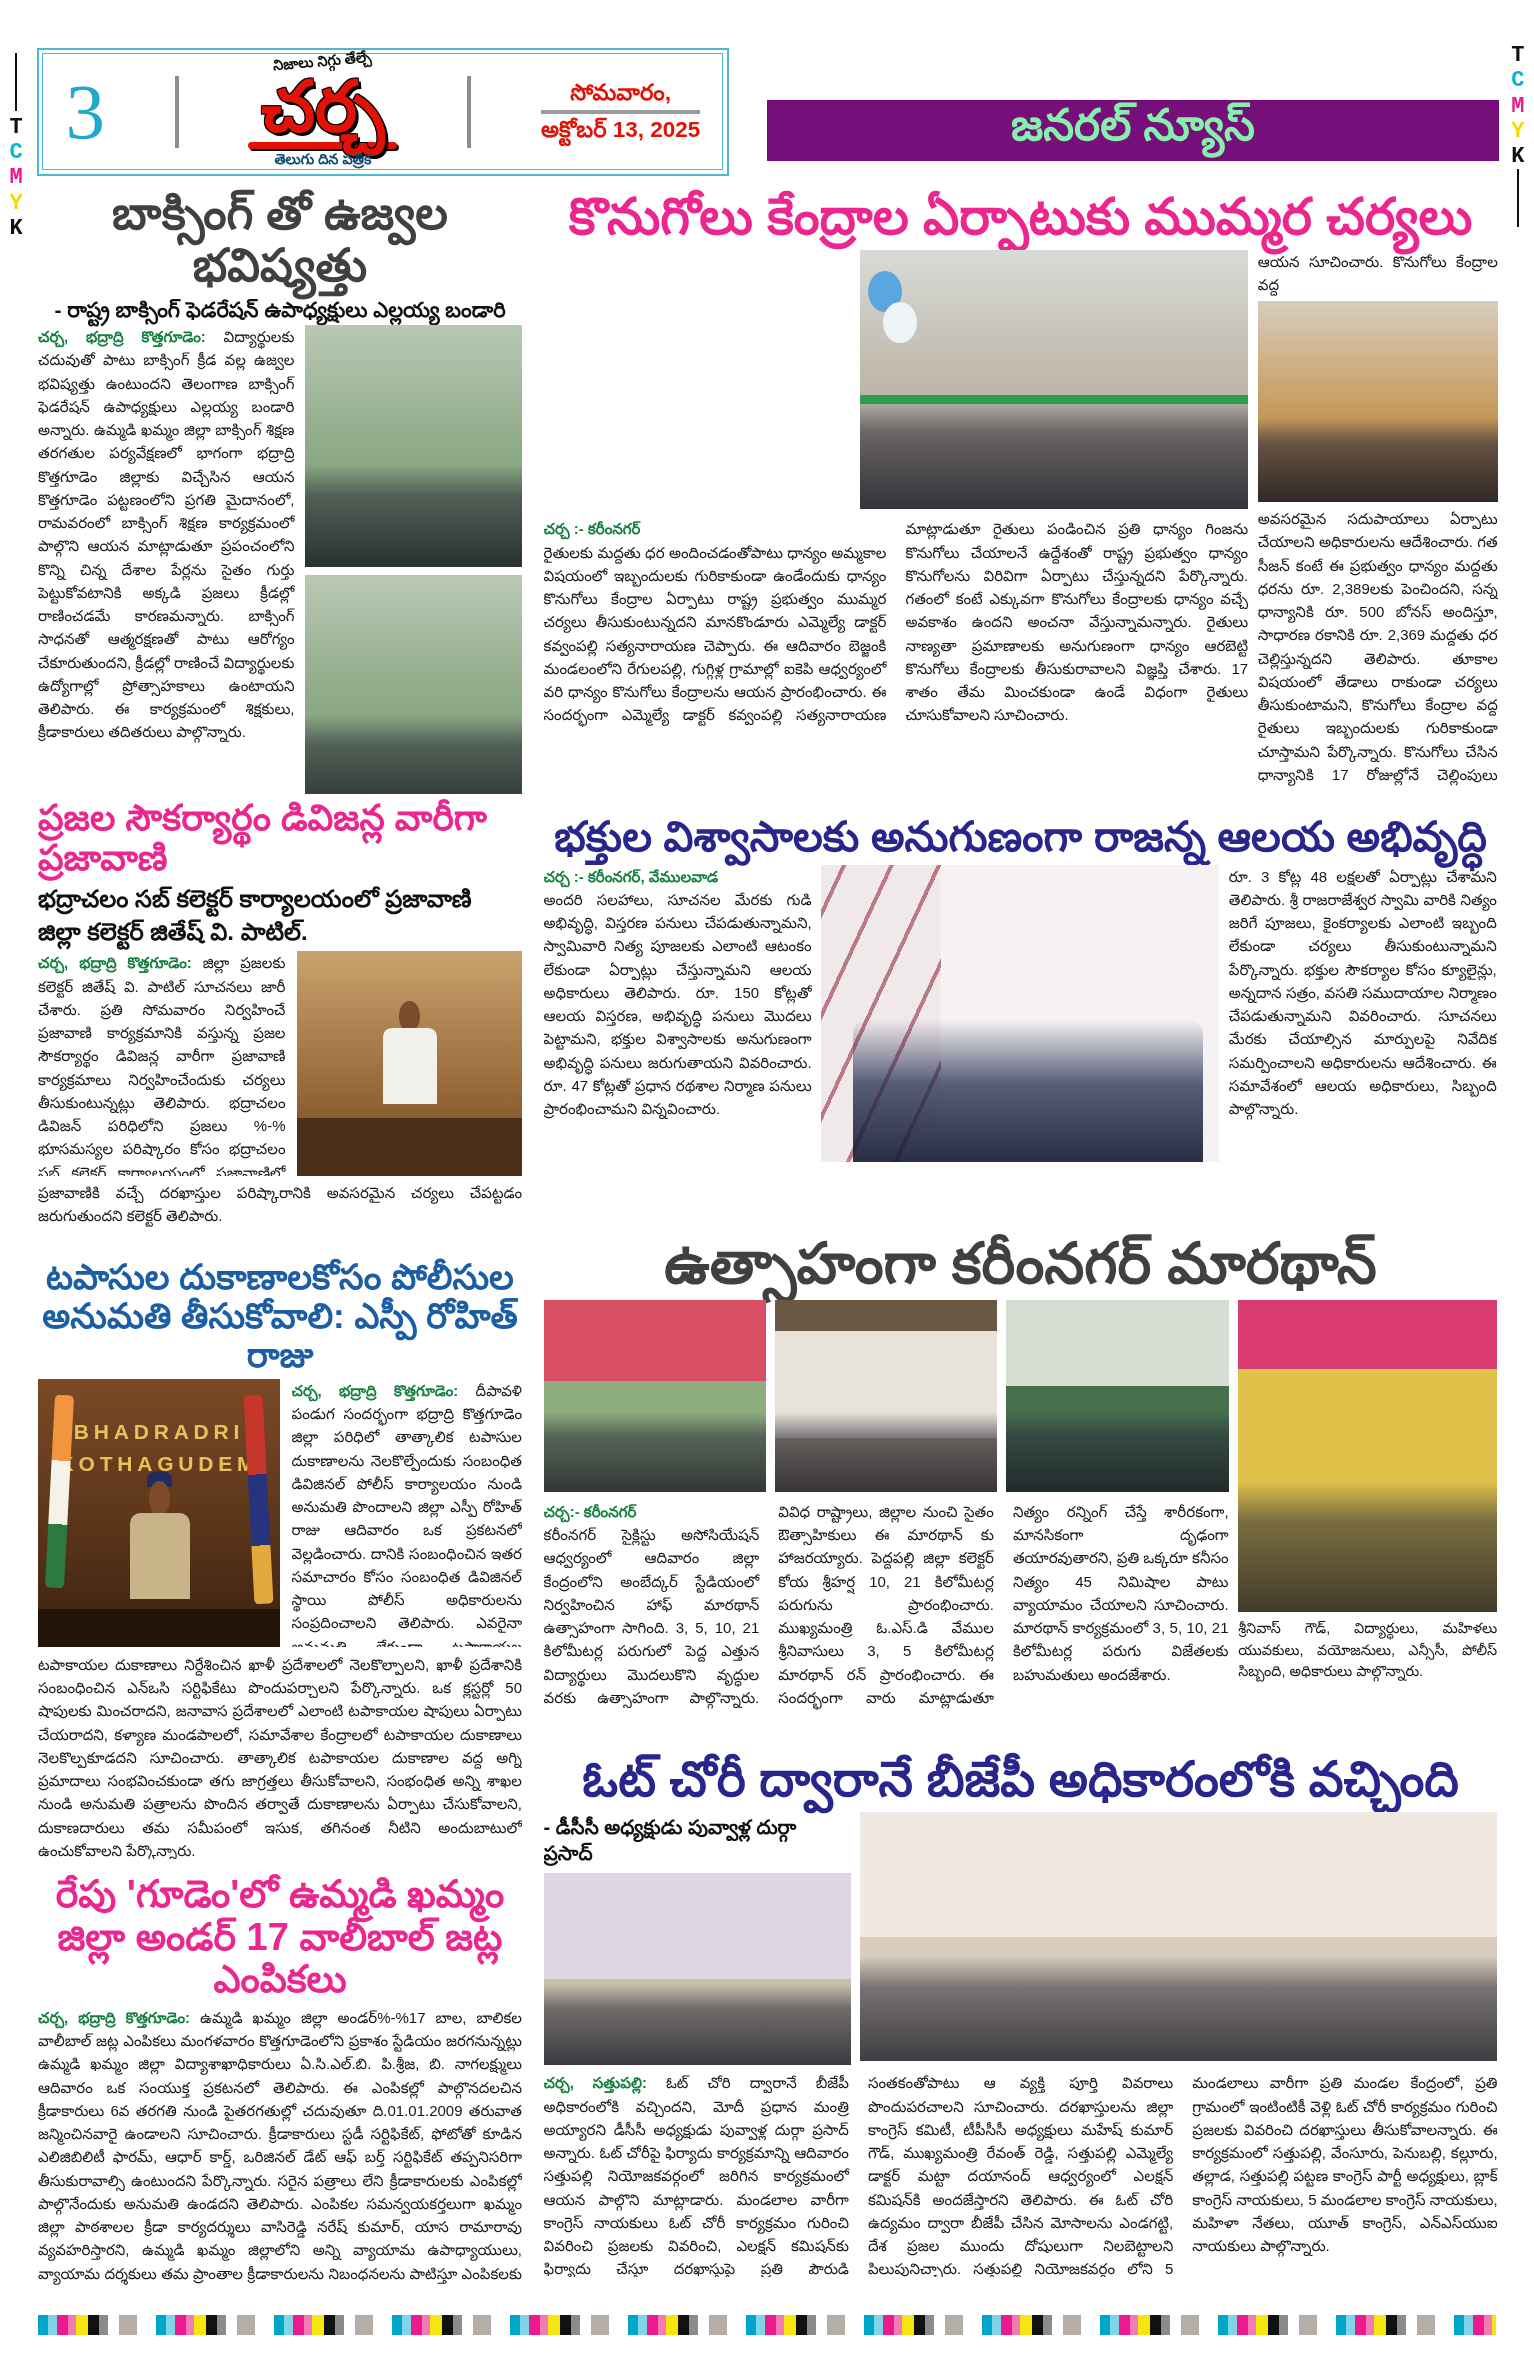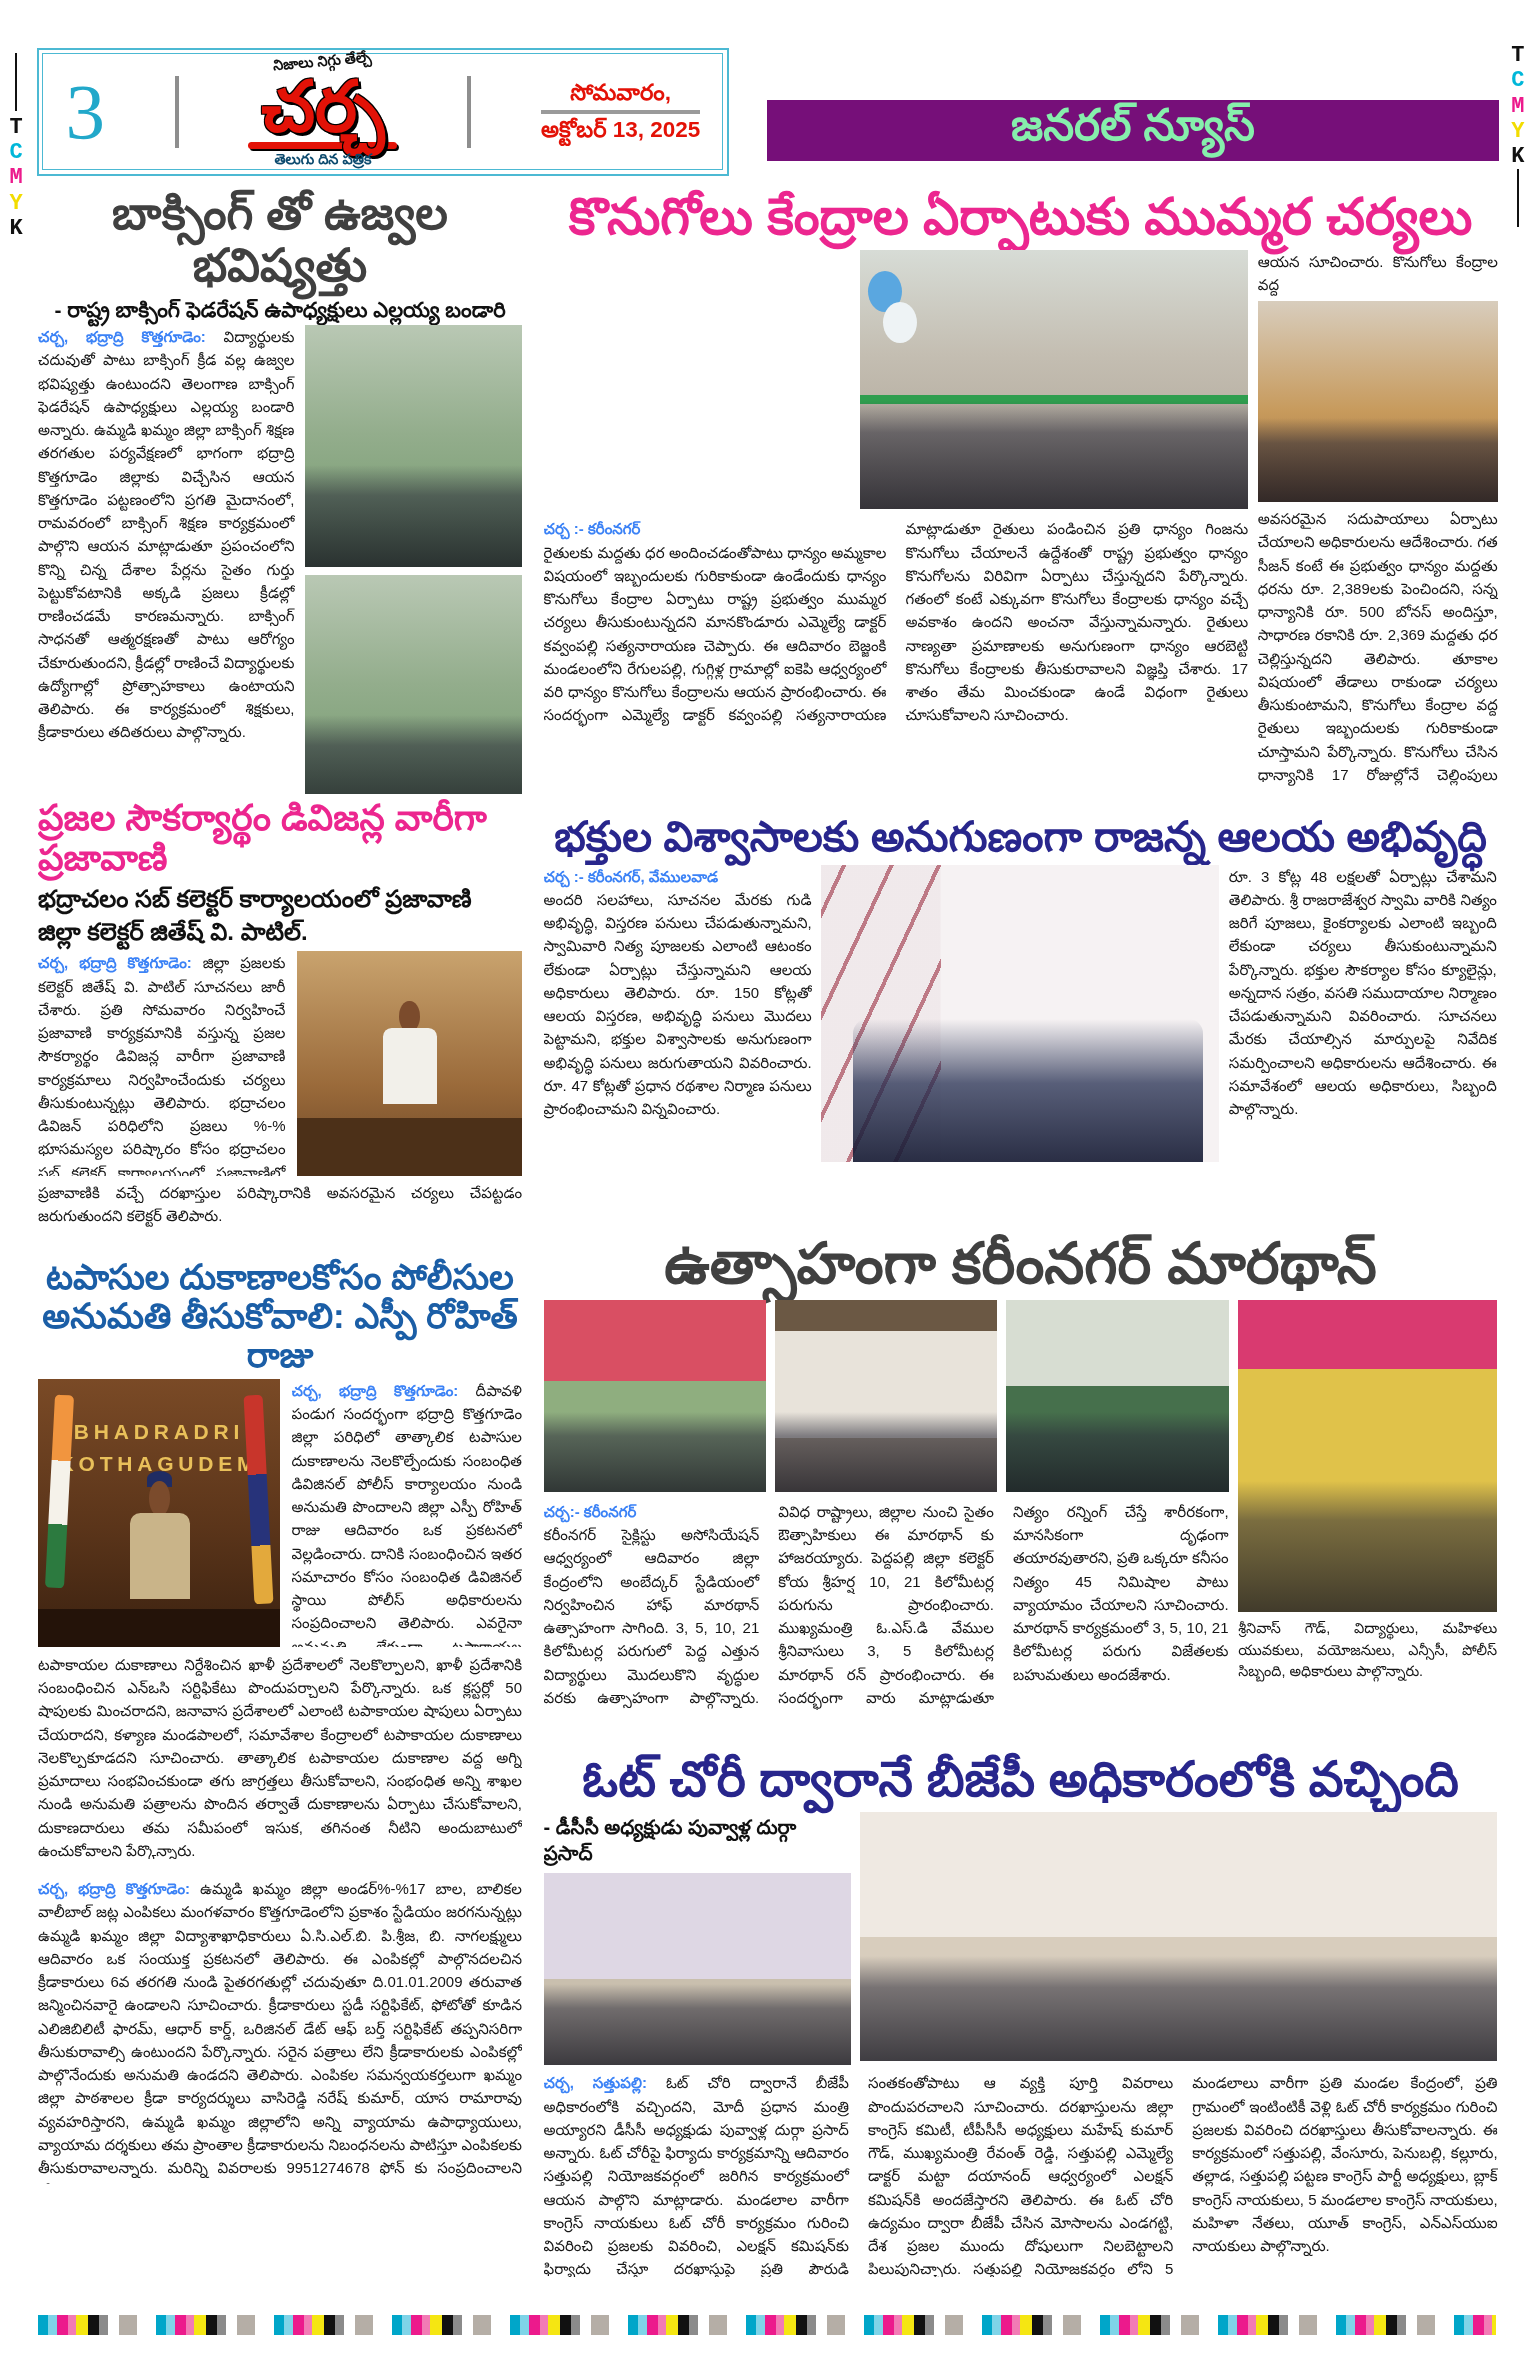--- a/index.html
+++ b/index.html
@@ -27,21 +27,21 @@
   .section-banner{position:absolute;left:767px;top:100px;width:732px;height:61px;background:#760f79;
                   display:flex;align-items:center;justify-content:center;color:#86efac;font-weight:bold;font-size:44px;}
   
   .content{position:absolute;left:38px;top:188px;width:1459px;display:grid;grid-template-columns:484px 954px;column-gap:21.6px;}
   .col{display:flex;flex-direction:column;}
   .article{overflow:hidden;position:relative;margin-bottom:3.8px;}
   .hl{font-weight:bold;text-align:center;line-height:1.12;margin:0 0 4.8px 0;}
   .hl-purple{color:#404040;} .hl-pink{color:#ec268f;} .hl-navy{color:#28268c;} .hl-blue{color:#1b5ea6;}
   .sub{font-weight:bold;color:#111;text-align:center;line-height:1.3;margin:1.9px 0;}
   .sub-left{text-align:left;}
-  .dateline{color:#3b82f6;font-weight:bold;}
+  .dateline{color:#15803d;font-weight:bold;}
   .body{font-size:15px;line-height:1.55;text-align:justify;color:#151515;margin:0;}
   .cols2{column-count:2;column-gap:19px;} .cols3{column-count:3;column-gap:19px;}
   
   .ph{position:relative;overflow:hidden;background:#b9b2a6;}
   .ph .crowdband{position:absolute;left:0;right:0;bottom:0;height:42%;
       background:linear-gradient(180deg,rgba(40,40,55,0) 0,rgba(40,40,55,.55) 30%,rgba(25,25,35,.8) 100%);}
   .ph-field{background:linear-gradient(180deg,#b9c8b4 0%,#93ad8c 45%,#6f9769 100%);}
   .ph-ribbon{background:linear-gradient(180deg,#d7dcd6 0%,#c4beb2 40%,#a89e90 100%);}
   .ph-ribbon .ribbon{position:absolute;left:0;right:0;top:56%;height:3.4%;background:#2f9e4f;}
   .ph-ribbon .balloon1,.ph-ribbon .balloon2{position:absolute;border-radius:50%;width:34px;height:41px;}
@@ -227,20 +227,21 @@
           </div>
           <p class="body txt">
             <span class="dateline">చర్చ, భద్రాద్రి కొత్తగూడెం:</span>
             <span>దీపావళి పండుగ సందర్భంగా భద్రాద్రి కొత్తగూడెం జిల్లా పరిధిలో తాత్కాలిక టపాసుల దుకాణాలను నెలకొల్పేందుకు సంబంధిత డివిజినల్ పోలీస్ కార్యాలయం నుండి అనుమతి పొందాలని జిల్లా ఎస్పీ రోహిత్ రాజు ఆదివారం ఒక ప్రకటనలో వెల్లడించారు. దానికి సంబంధించిన ఇతర సమాచారం కోసం సంబంధిత డివిజినల్ స్థాయి పోలీస్ అధికారులను సంప్రదించాలని తెలిపారు. ఎవరైనా అనుమతి లేకుండా టపాకాయల దుకాణాలను నెలకొల్పితే వారిపై ఎక్స్‌ప్లోజివ్ యాక్టు %-% 1884, రూల్స్ 1933, సవరణ 2008 ప్రకారం చట్టపరమైన కఠిన చర్యలు తీసుకుంటామని హెచ్చరించారు.</span>
           </p>
         </div>
         <p class="body tail">టపాకాయల దుకాణాలు నిర్దేశించిన ఖాళీ ప్రదేశాలలో నెలకొల్పాలని, ఖాళీ ప్రదేశానికి సంబంధించిన ఎన్ఒసి సర్టిఫికేటు పొందుపర్చాలని పేర్కొన్నారు. ఒక క్లస్టర్లో 50 షాపులకు మించరాదని, జనావాస ప్రదేశాలలో ఎలాంటి టపాకాయల షాపులు ఏర్పాటు చేయరాదని, కళ్యాణ మండపాలలో, సమావేశాల కేంద్రాలలో టపాకాయల దుకాణాలు నెలకొల్పకూడదని సూచించారు. తాత్కాలిక టపాకాయల దుకాణాల వద్ద అగ్ని ప్రమాదాలు సంభవించకుండా తగు జాగ్రత్తలు తీసుకోవాలని, సంభంధిత అన్ని శాఖల నుండి అనుమతి పత్రాలను పొందిన తర్వాతే దుకాణాలను ఏర్పాటు చేసుకోవాలని, దుకాణదారులు తమ సమీపంలో ఇసుక, తగినంత నీటిని అందుబాటులో ఉంచుకోవాలని పేర్కొన్నారు.</p>
       </article>
 
       <article class="article a-volley">
+        <h1 class="hl hl-pink hl-volley">రేపు 'గూడెం'లో ఉమ్మడి ఖమ్మం జిల్లా అండర్ 17 వాలీబాల్ జట్ల ఎంపికలు</h1>
         <p class="body txt">
           <span class="dateline">చర్చ, భద్రాద్రి కొత్తగూడెం:</span>
           <span>ఉమ్మడి ఖమ్మం జిల్లా అండర్%-%17 బాల, బాలికల వాలీబాల్ జట్ల ఎంపికలు మంగళవారం కొత్తగూడెంలోని ప్రకాశం స్టేడియం జరగనున్నట్లు ఉమ్మడి ఖమ్మం జిల్లా విద్యాశాఖాధికారులు ఏ.సి.ఎల్.బి. పి.శ్రీజ, బి. నాగలక్ష్ములు ఆదివారం ఒక సంయుక్త ప్రకటనలో తెలిపారు. ఈ ఎంపికల్లో పాల్గొనదలచిన క్రీడాకారులు 6వ తరగతి నుండి పైతరగతుల్లో చదువుతూ ది.01.01.2009 తరువాత జన్మించినవారై ఉండాలని సూచించారు. క్రీడాకారులు స్టడీ సర్టిఫికేట్, ఫోటోతో కూడిన ఎలిజిబిలిటీ ఫారమ్, ఆధార్ కార్డ్, ఒరిజినల్ డేట్ ఆఫ్ బర్త్ సర్టిఫికేట్ తప్పనిసరిగా తీసుకురావాల్సి ఉంటుందని పేర్కొన్నారు. సరైన పత్రాలు లేని క్రీడాకారులకు ఎంపికల్లో పాల్గొనేందుకు అనుమతి ఉండదని తెలిపారు. ఎంపికల సమన్వయకర్తలుగా ఖమ్మం జిల్లా పాఠశాలల క్రీడా కార్యదర్శులు వాసిరెడ్డి నరేష్ కుమార్, యాస రామారావు వ్యవహరిస్తారని, ఉమ్మడి ఖమ్మం జిల్లాలోని అన్ని వ్యాయామ ఉపాధ్యాయులు, వ్యాయామ దర్శకులు తమ ప్రాంతాల క్రీడాకారులను నిబంధనలను పాటిస్తూ ఎంపికలకు తీసుకురావాలన్నారు. మరిన్ని వివరాలకు 9951274678 ఫోన్ కు సంప్రదించాలని కోరారు.</span>
         </p>
       </article>
 
     </div>
 
     <div class="col">
 

